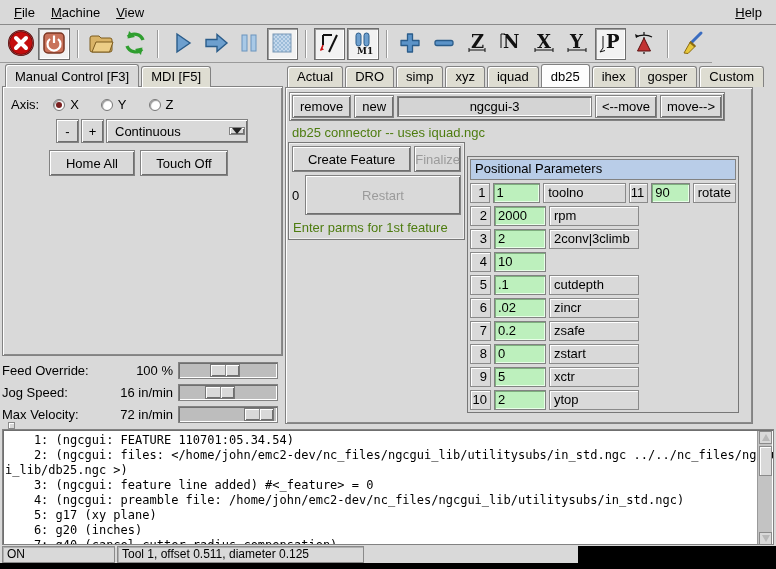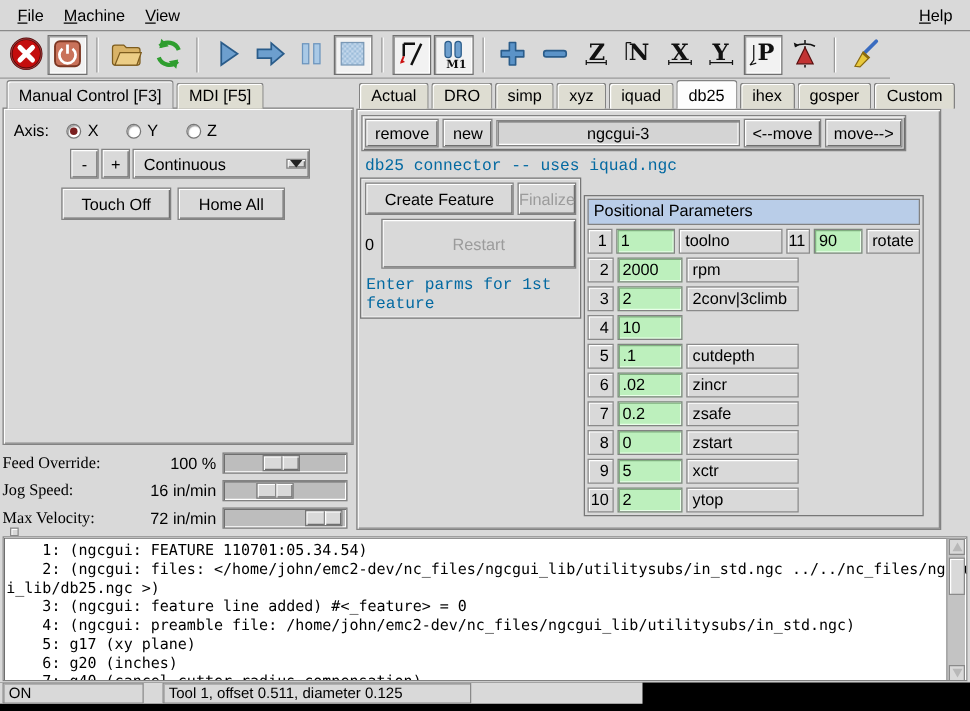--- a/index.html
+++ b/index.html
@@ -48,35 +48,35 @@
          display:inline-flex; align-items:center; justify-content:center; font-size:13px; }
   .btn.disabled { color:#9b9b9b; }
 
   .combo { display:inline-flex; align-items:center;gap:40px; }
   .combo .combo-label { padding:2px 6px; }
   .combo .combo-arrow { width:16px; display:flex; align-items:center; justify-content:center; margin-left:2px; }
   .combo .combo-arrow::after { content:""; border-left:5px solid transparent; border-right:5px solid transparent;
                                border-top:6px solid #222; }
 
   .slider-row { position:absolute; height:20px; display:flex; align-items:center; width:282px; }
-  .slider-label { width:96px;font-family:Liberation Serif, serif; }
+  .slider-label { width:96px; }
   .slider-value { width:80px; text-align:right; padding-right:5px; }
   .slider-track { position:relative; width:100px; height:17px; background:#bdbdbd;
                   border:1px solid #828282; box-shadow:inset 1px 1px 0 #6f6f6f, inset -1px -1px 0 #fff; }
   .slider-thumb { position:absolute; top:1px; height:13px; width:30px; background:#d9d9d9;
                   border:1px solid #777; box-shadow:inset 1px 1px 0 #fff, inset -1px -1px 0 #6f6f6f; }
   .slider-thumb::after { content:""; position:absolute; left:14px; top:0; bottom:0; border-left:1px solid #8a8a8a; border-right:1px solid #fff; }
 
   
   .ngc-bar { position:absolute; left:289px; top:92px; width:436px; height:29px; display:flex;
              align-items:center; padding:2px; gap:3px; border:1px solid #828282;
              box-shadow:inset 1px 1px 0 #fff, inset -1px -1px 0 #6f6f6f; }
   .ngc-name { flex:1; text-align:center; background:#d4d4d4; border:1px solid #828282;
               box-shadow:inset 1px 1px 0 #6f6f6f, inset -1px -1px 0 #fff; padding:2px 0; }
-  .blue-text { color:#0369a1;font-family:Liberation Mono, monospace; }
+  .blue-text { color:#4d7c0f; }
 
   .create-frame { position:absolute; left:288px; top:142px; width:177px; border:1px solid #777;
                   box-shadow:0 0 0 1px #eee inset; padding:3px; background:#d9d9d9; }
   .cf-row { display:flex; gap:3px; margin-bottom:3px; align-items:center; }
 
   .params-frame { position:absolute; left:467px; top:156px; width:272px; background:#d9d9d9;
                   border:1px solid #777; padding:2px; }
   .params-header { background:#b9cde8; border:1px solid #828282; padding:1px 4px; height:21px; }
   .prow { display:flex; gap:3px; margin-top:3px; align-items:center; }
   .pnum { width:21px; height:20px; text-align:right; padding:1px 3px 0 0; background:#d9d9d9;
@@ -96,21 +96,21 @@
   .log-scroll { position:absolute; right:1px; top:1px; width:15px; height:114px; background:#c3c3c3;
                 border-left:1px solid #9a9a9a; }
   .scroll-arrow { position:absolute; left:1px; width:13px; height:13px; background:#d9d9d9;
                   border:1px solid #8a8a8a; display:flex; align-items:center; justify-content:center; }
   .scroll-thumb { position:absolute; left:1px; top:15px; width:13px; height:30px; background:#d9d9d9;
                   border:1px solid #8a8a8a; box-shadow:inset 1px 1px 0 #fff; }
   .tri-up { width:0; height:0; border-left:4px solid transparent; border-right:4px solid transparent; border-bottom:7px solid #b8b8b8; }
   .tri-down { width:0; height:0; border-left:4px solid transparent; border-right:4px solid transparent; border-top:7px solid #b8b8b8; }
 
   
-  .statusbar { position:absolute; left:0; top:546px; width:514px; height:17px; background:#d9d9d9; display:flex; gap:15px; padding-left:2px;align-items:flex-end; }
+  .statusbar { position:absolute; left:0; top:546px; width:578px; height:17px; background:#d9d9d9; display:flex; gap:2px; padding-left:2px;align-items:flex-end; }
   .status-cell { height:17px; background:#d9d9d9; border:1px solid #8a8a8a;
                  box-shadow:inset 1px 1px 0 #b0b0b0; padding:0 4px; font-size:12px; line-height:15px; white-space:nowrap; overflow:hidden; }
 
   .sash { position:absolute; left:8px; top:422px; width:7px; height:7px; background:#d9d9d9;
           border:1px solid #8a8a8a; box-shadow:inset 1px 1px 0 #fff; }
 
   svg text { font-family:"DejaVu Serif","Liberation Serif",serif; }
 </style>
 </head>
 <body>
@@ -281,22 +281,22 @@
   </div>
   <div style="position:absolute; left:53px; top:32px; display:flex; gap:2px; align-items:center;">
     <div class="btn" style="width:23px; height:24px;">-</div>
     <div class="btn" style="width:23px; height:24px;">+</div>
     <div class="btn combo" style="height:24px; padding:0 2px;">
       <span class="combo-label">Continuous</span>
       <span class="combo-arrow raised"></span>
     </div>
   </div>
   <div style="position:absolute; left:46px; top:63px; display:flex; gap:5px;">
+    <div class="btn" style="width:86px; height:26px;">Home All</div>
     <div class="btn" style="width:88px; height:26px;">Touch Off</div>
-    <div class="btn" style="width:86px; height:26px;">Home All</div>
   </div>
 </div>
 
 <div class="slider-row" style="left:2px; top:360px;">
   <span class="slider-label">Feed Override:</span>
   <span class="slider-value">100 %</span>
   <span class="slider-track">
     <span class="slider-thumb" style="left:31px;"></span>
   </span>
 </div>

